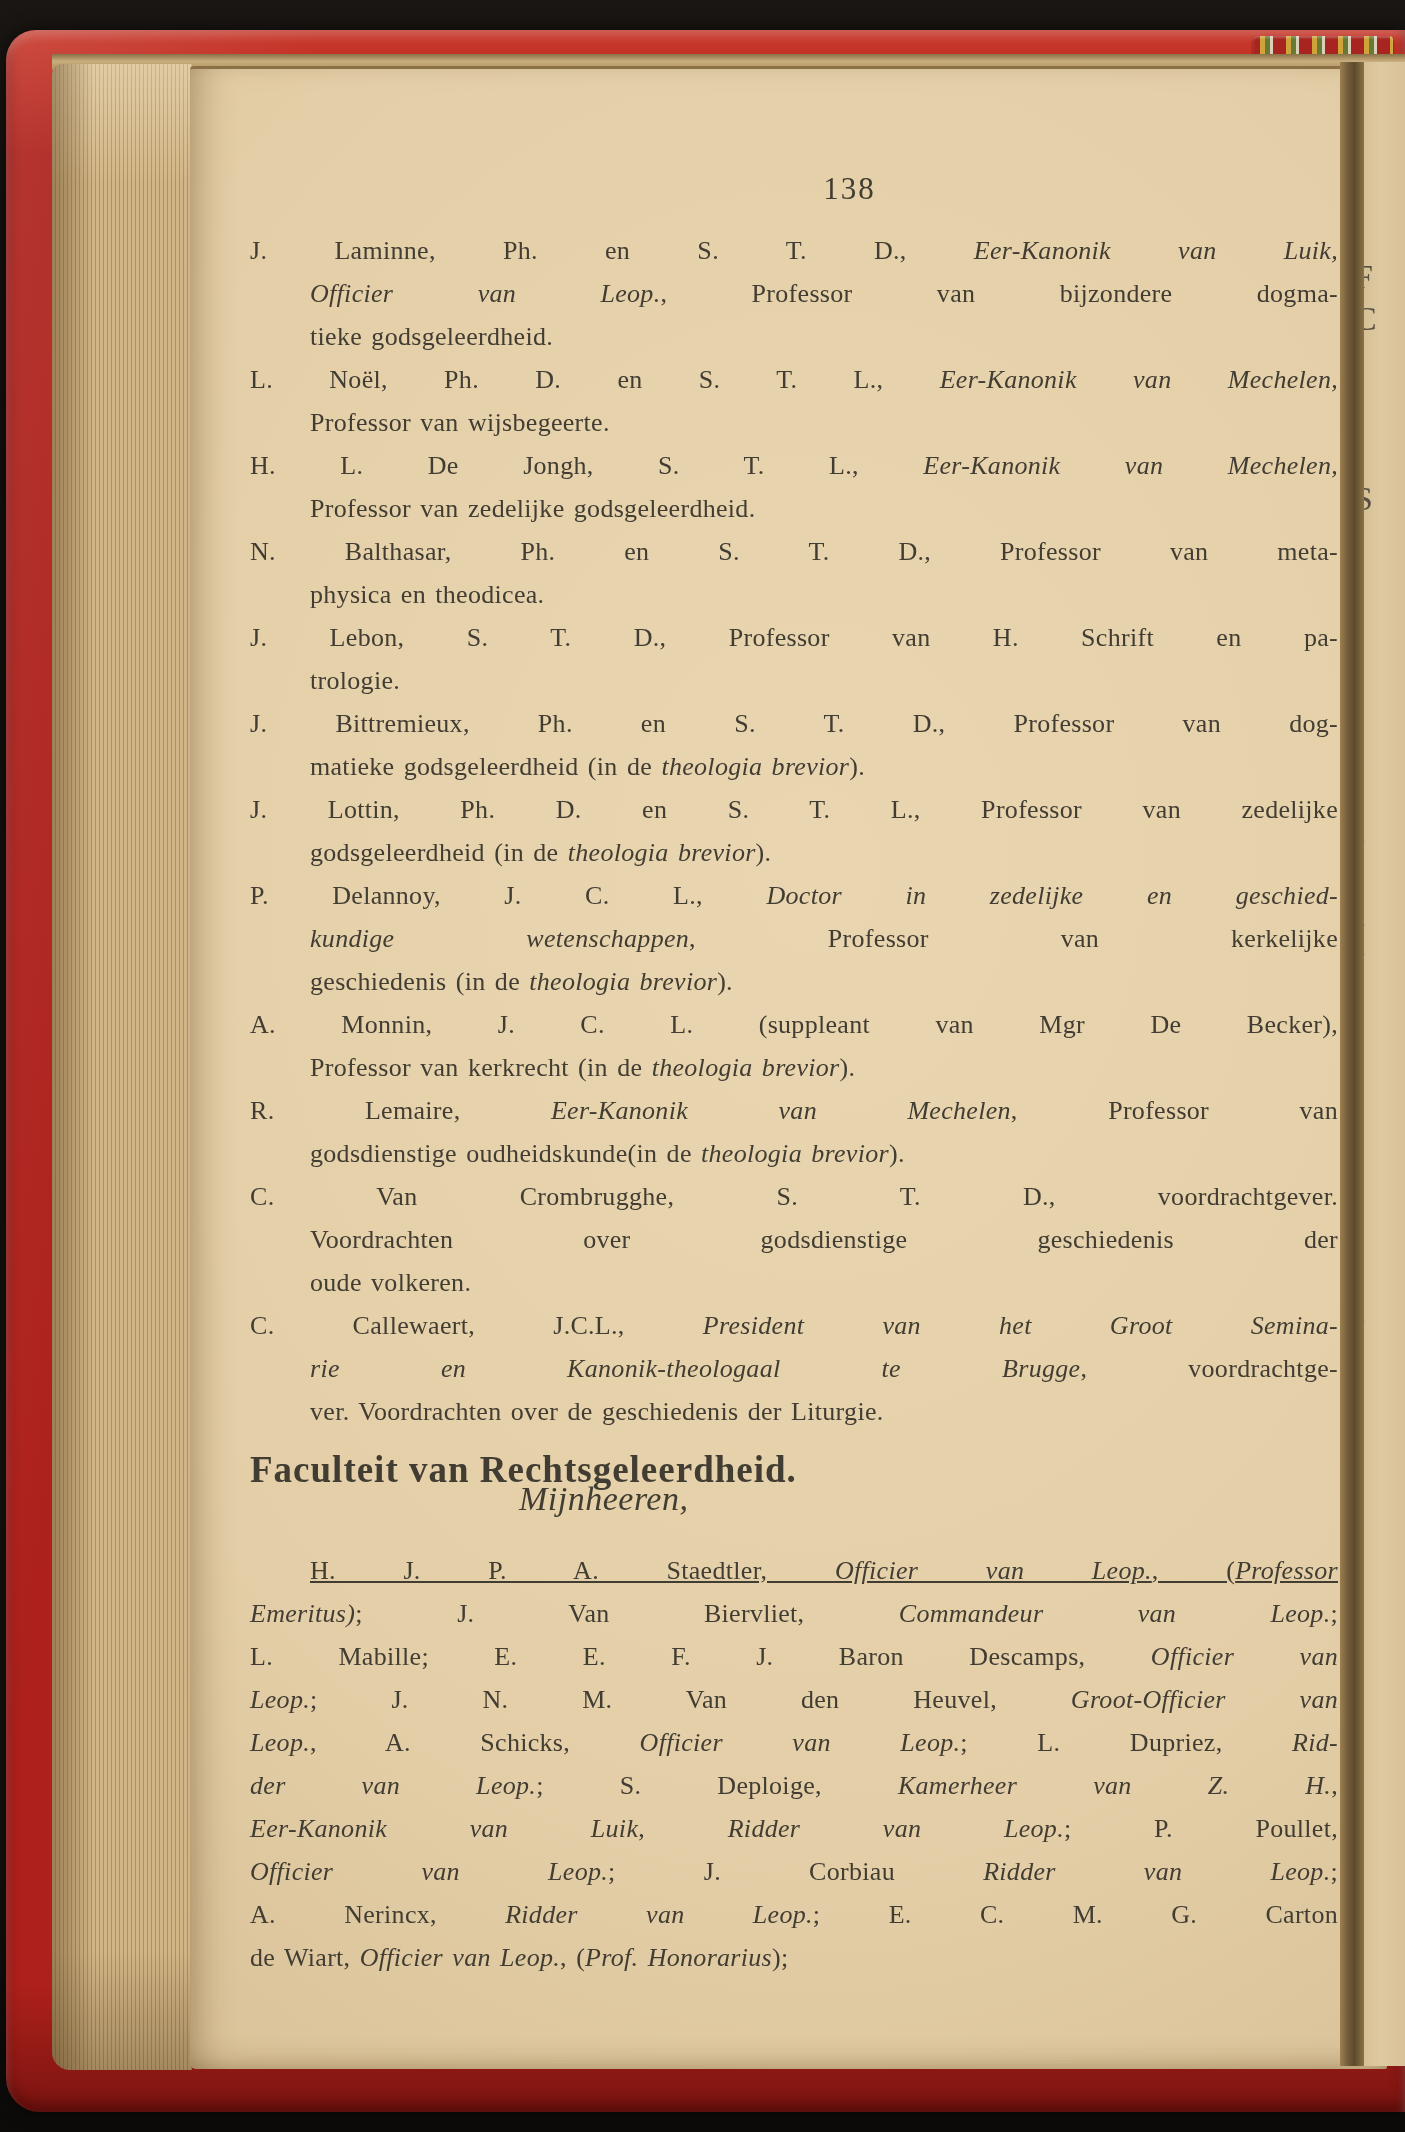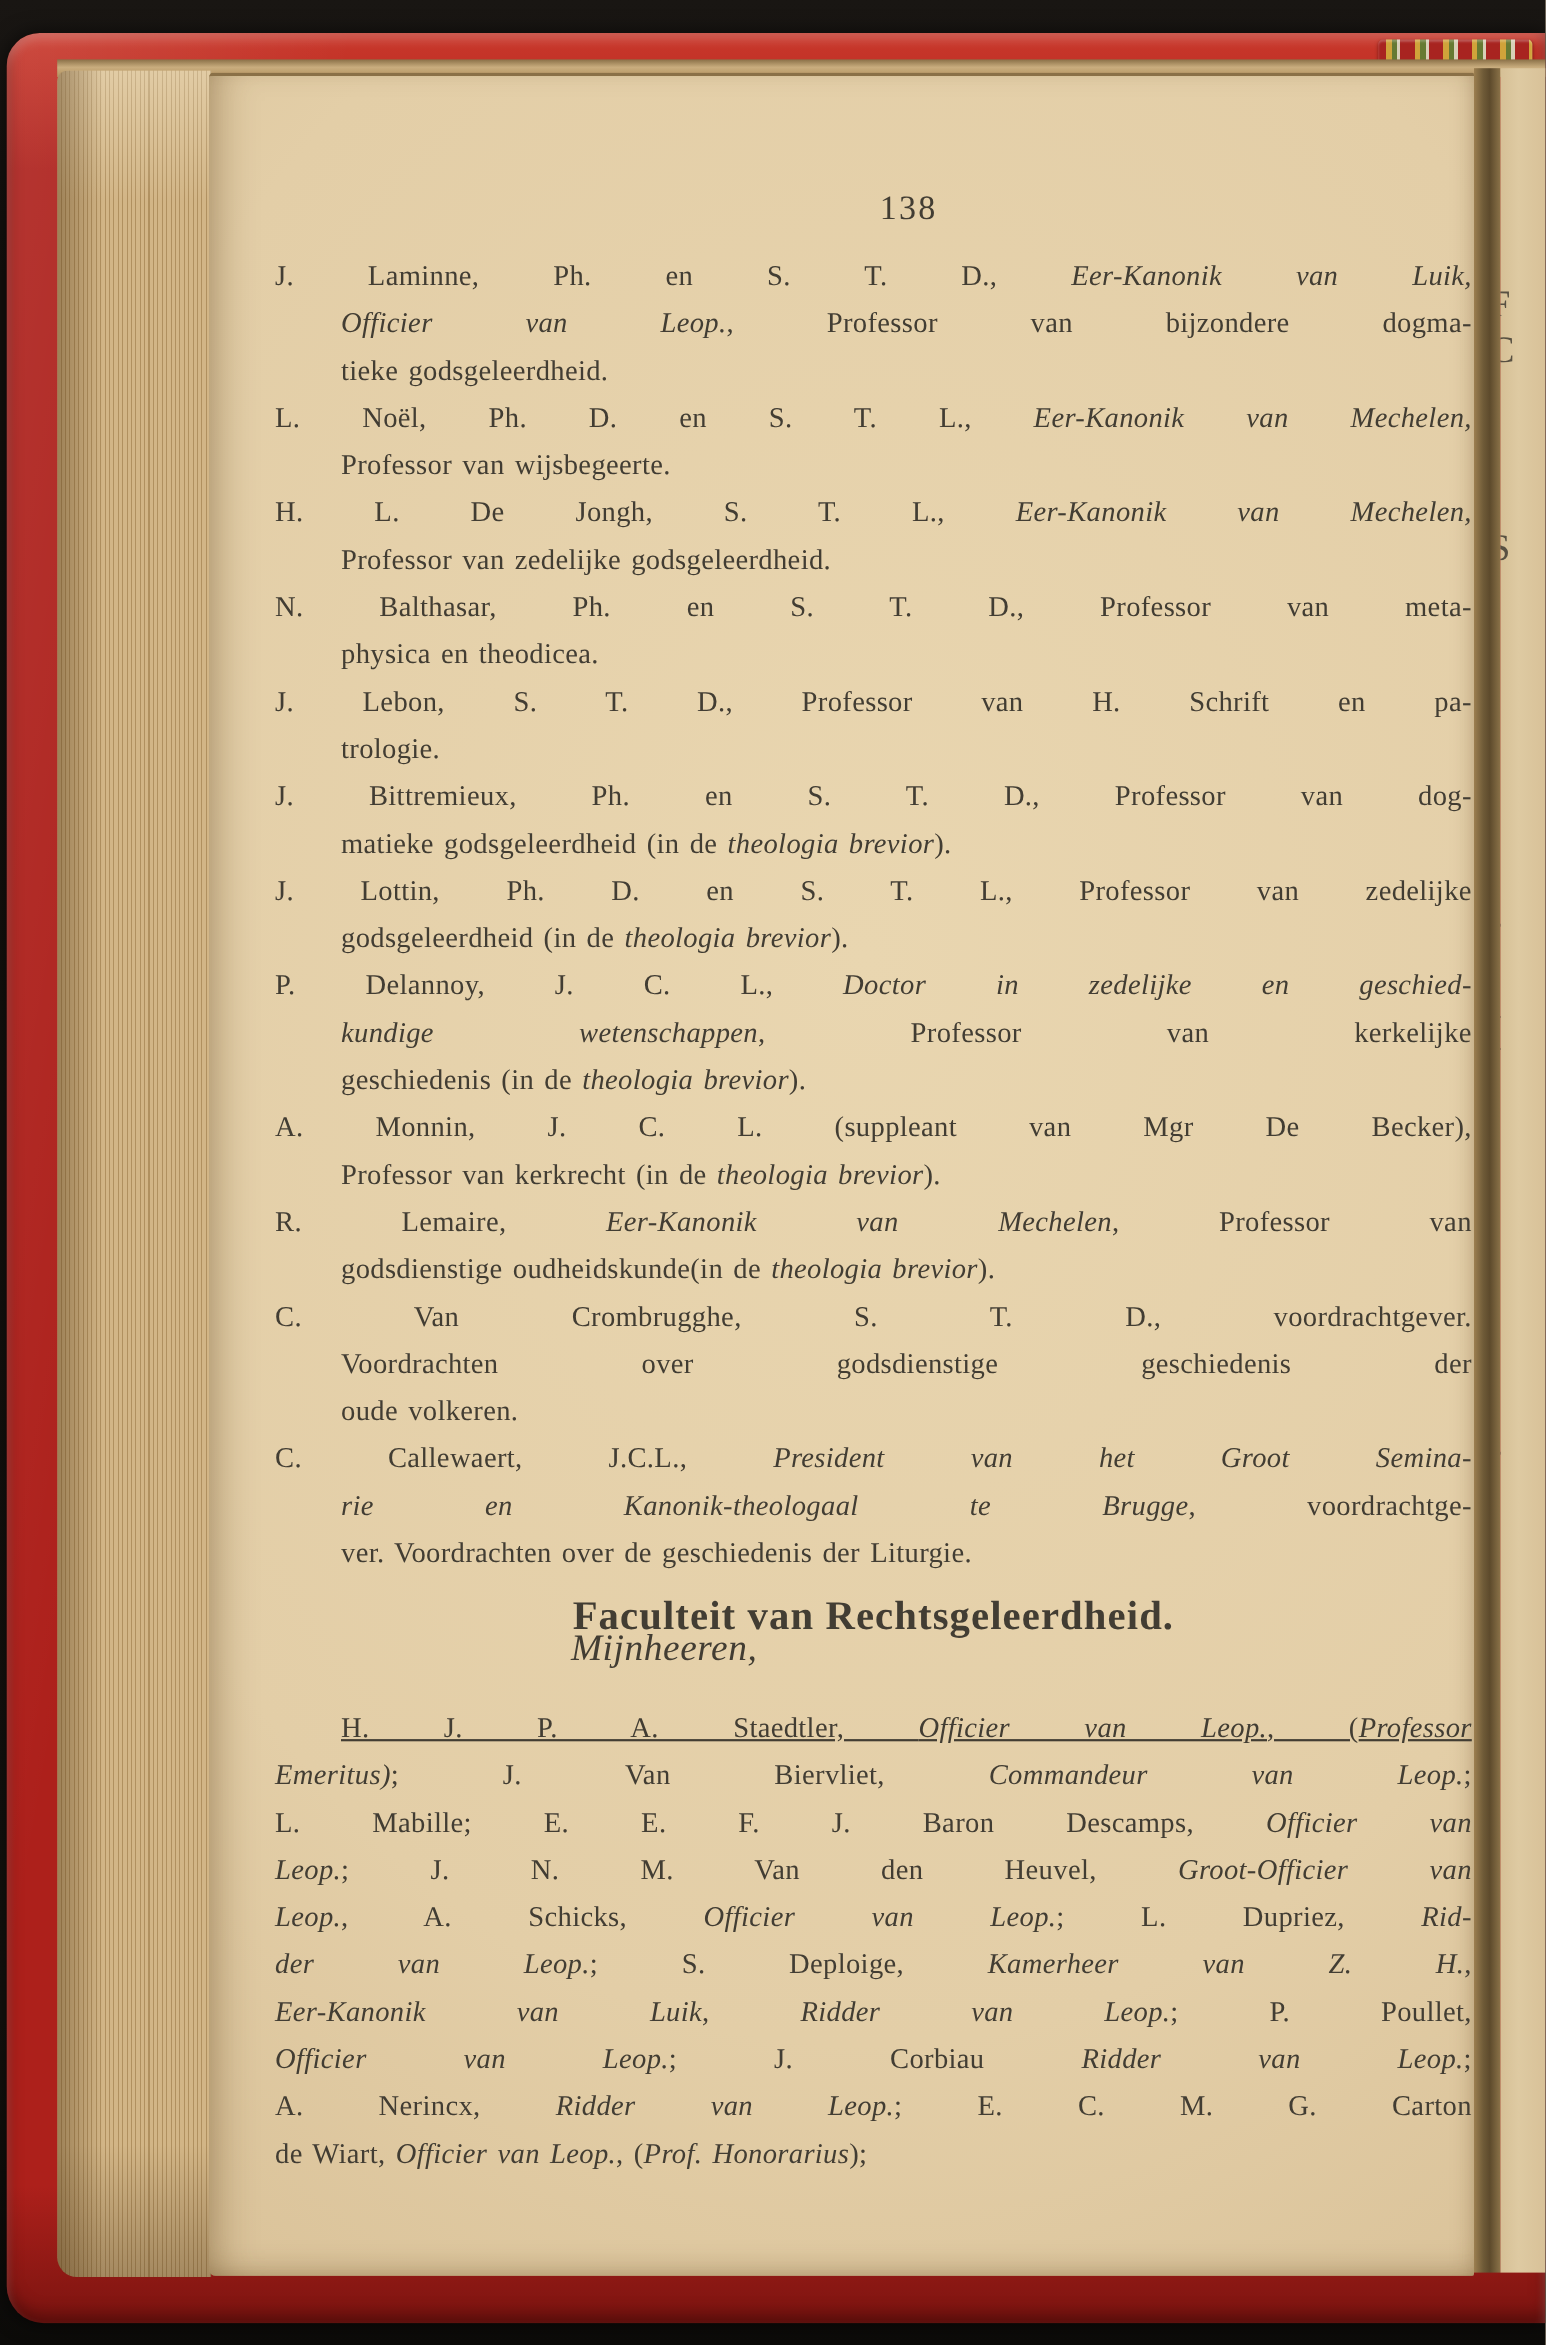--- a/index.html
+++ b/index.html
@@ -48,20 +48,21 @@
   }
   
   .page{
     position:absolute;left:190px;top:66px;width:1150px;height:2000px;
     background:
       radial-gradient(120% 90% at 52% 40%,#e9d6b0 0%,var(--cream) 55%,var(--cream-dark) 100%);
     border-top:3px solid #8a7047;
     border-radius:4px 2px 2px 6px;
     box-shadow:inset 28px 0 38px -22px rgba(90,60,20,.4), inset -14px 0 22px -16px rgba(90,60,20,.35),
                inset 0 -20px 30px -20px rgba(90,60,20,.35);
+    padding-left:47px;
   }
   
   .gutter{
     position:absolute;left:1340px;top:62px;width:24px;height:2004px;
     background:linear-gradient(90deg,#9c7f50 0%,var(--gutter) 35%,#5d4a2c 60%,#8a7248 100%);
   }
   
   .next-page{
     position:absolute;left:1364px;top:62px;width:41px;height:2004px;overflow:hidden;
     background:linear-gradient(90deg,#d6c096 0%,#decaa2 40%,#d8c198 100%);
@@ -72,21 +73,21 @@
     font-size:31px;letter-spacing:2px;transform:translateX(61px);}
   .textcol{position:absolute;left:60px;width:1088px;}
   .entries{top:160px;}
   .line{height:43px;line-height:43px;font-size:26px;letter-spacing:.3px;word-spacing:2.5px;white-space:nowrap;}
   .line.j{white-space:normal;text-align:justify;text-align-last:justify;}
   .entry .line{padding-left:60px;}
   .entry .line.first{padding-left:0;}
   .closing .line{padding-left:0;}
   .closing .line.pfirst{padding-left:60px;text-decoration:underline;}
   i{font-style:italic;}
-  .heading{position:absolute;top:1377px;left:60px;width:1088px;margin:0;text-align:center;
+  .heading{position:absolute;top:1377px;left:60px;width:1088px;margin:0;
     font-size:37px;font-weight:700;letter-spacing:1px;line-height:48px;}
   .salutation{position:absolute;top:1408px;left:329px;font-size:34px;font-style:italic;
     letter-spacing:.5px;line-height:43px;}
   .closing{top:1480px;}
 </style>
 </head>
 <body>
 
 <div class="scene">
   <div class="cover"></div>

